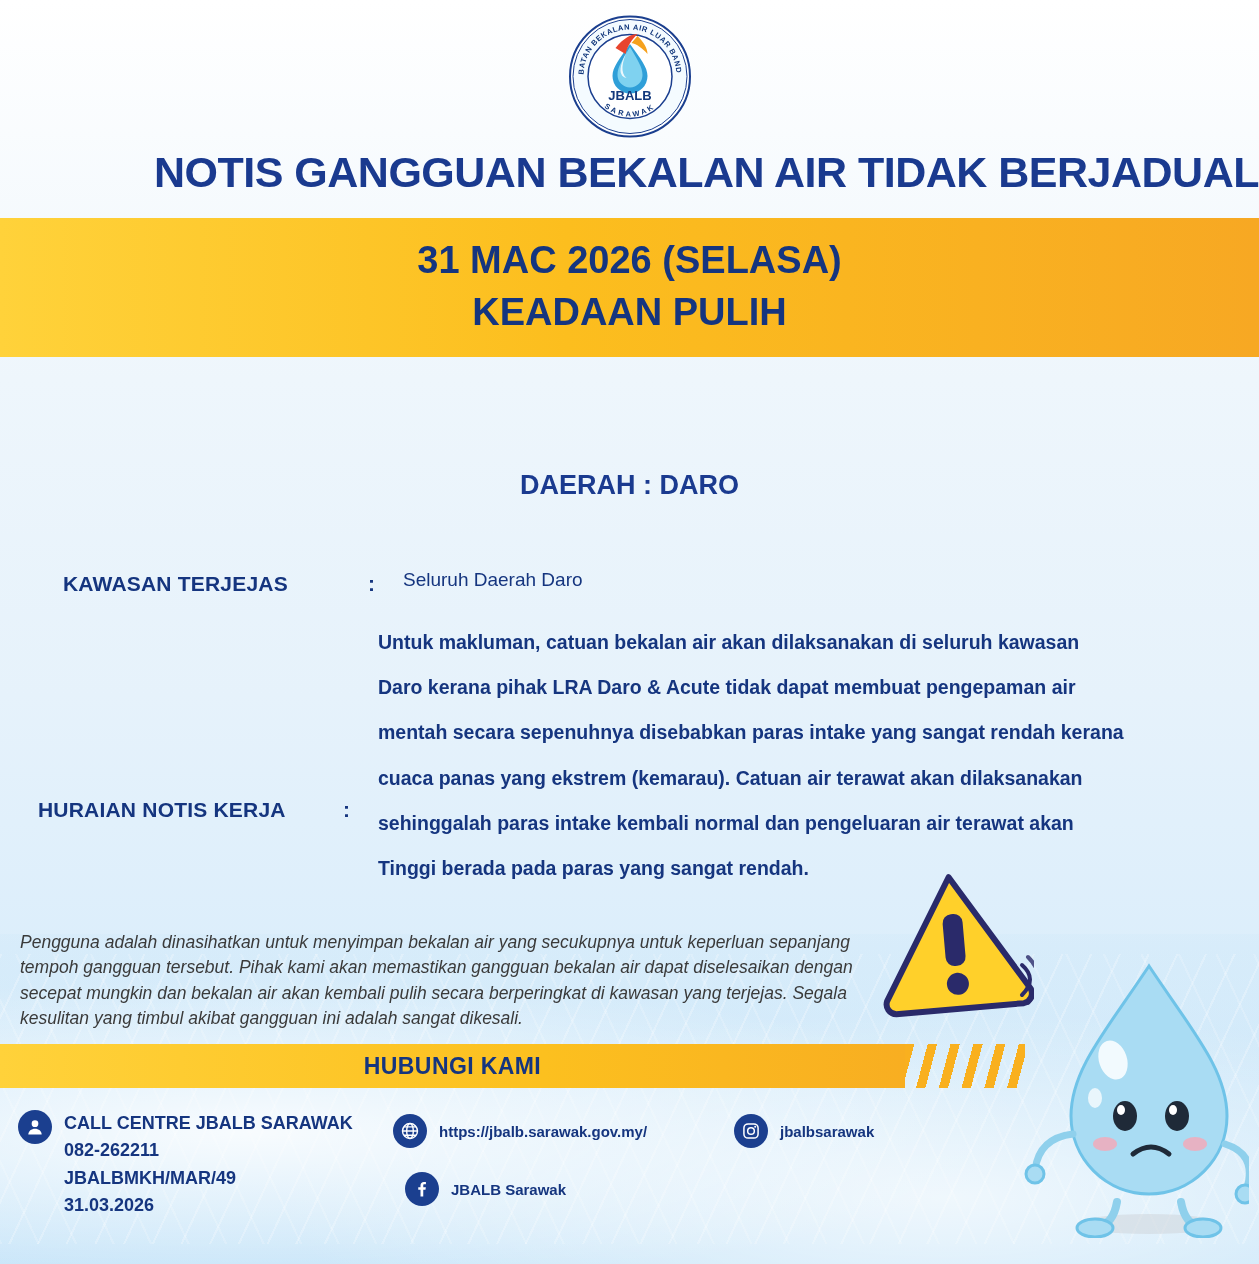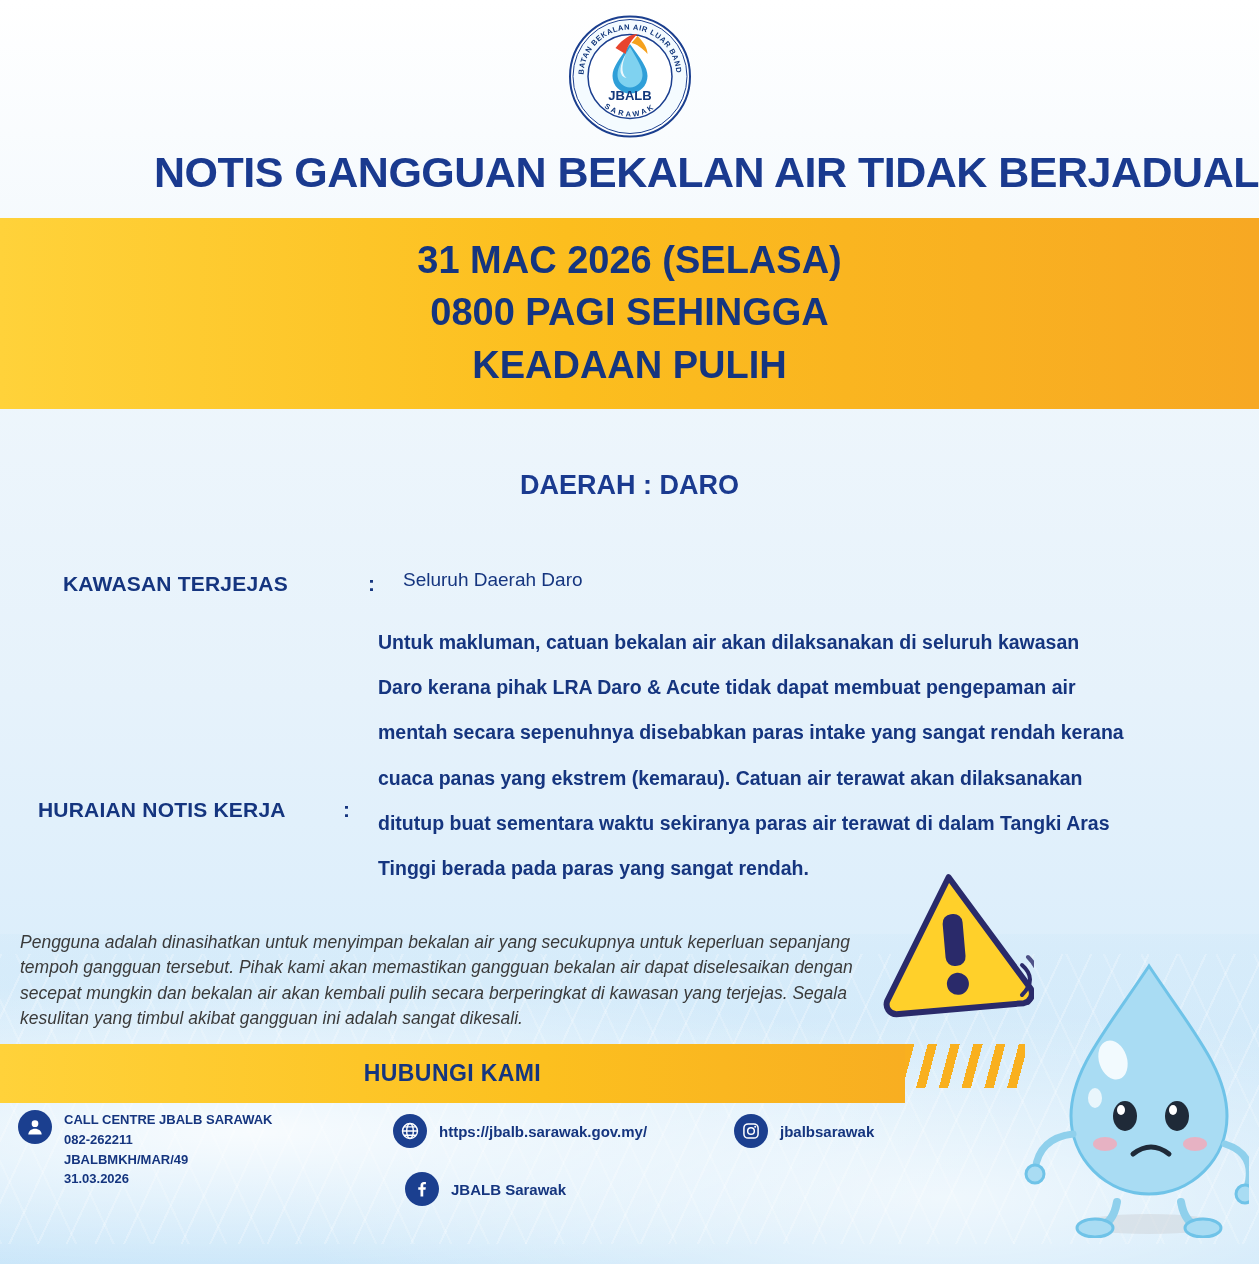--- a/index.html
+++ b/index.html
@@ -97,41 +97,41 @@
 
   
   .advisory {
     position:absolute; top:930px; left:20px; width:880px;
     font-style: italic; font-size:17.5px; line-height:1.45;
     color:#3a3a3a;
   }
 
   
   .contact-band {
-    position:absolute; top:1044px; left:0; width:905px; height:59px;
+    position:absolute; top:1044px; left:0; width:905px; height:44px;
     background: linear-gradient(90deg,#ffd23a 0%, #fcc01f 60%, #f8ae21 100%);
     display:flex; align-items:center; justify-content:center;
   }
   .contact-band span {
     color:#15357f; font-weight:800; font-size:23px; letter-spacing:.4px;
   }
   .band-stripes{
     position:absolute; top:1044px; left:905px; width:120px; height:44px;
     background: repeating-linear-gradient(105deg,#f9b01f 0 9px, rgba(255,255,255,0) 9px 22px);
   }
 
   
   .contacts { position:absolute; top:1110px; left:0; width:100%; }
   .cgroup { position:absolute; display:flex; align-items:flex-start; gap:12px; }
   .cicon {
     width:34px; height:34px; border-radius:50%;
     background:#1b3f8f; display:flex; align-items:center; justify-content:center;
     flex:none; color:#fff;
   }
-  .ctext { font-size:13px; font-weight:800; color:#15357f; line-height:1.52; }
+  .ctext { font-size:18px; font-weight:800; color:#15357f; line-height:1.52; }
   .c-call  { left: 18px; top: 0px; }
   .c-web   { left: 393px; top: 4px; }
   .c-ig    { left: 734px; top: 4px; }
   .c-fb    { left: 405px; top: 62px; }
   .c-web .ctext, .c-ig .ctext, .c-fb .ctext { padding-top:7px; font-size:15px; }
 
   
   .mascot { position:absolute; right: 10px; bottom: 26px; width: 240px; height: 290px; }
   .warn-sign { position:absolute; right: 225px; bottom: 235px; width: 160px; height: 160px; }
 </style>
@@ -163,21 +163,20 @@
       <path d="M48 34 C 56 24, 64 20, 70 20 c -6 6, -10 12, -12 20 z" fill="#e8442d"></path>
       <path d="M70 22 C 76 28, 80 34, 80 40 c -5 -6, -11 -10, -16 -11 z" fill="#f5a11e"></path>
       <text x="62.5" y="86" text-anchor="middle" font-size="13" font-weight="bold" font-family="Liberation Sans, sans-serif" fill="#12387c">JBALB</text>
     </svg>
   </div>
 
   <div class="title">NOTIS GANGGUAN BEKALAN AIR TIDAK BERJADUAL</div>
 
   <div class="date-band">
     <div>31 MAC 2026 (SELASA)</div>
-    <div>0800 PAGI SEHINGGA</div>
     <div>KEADAAN PULIH</div>
   </div>
 
   <div class="region-row">
     <div>DAERAH : DARO</div>
   </div>
 
   <div class="info">
     <div class="row row-area">
       <div class="lbl">KAWASAN TERJEJAS</div>
@@ -186,21 +185,21 @@
     </div>
 
     <div class="row desc-row">
       <div class="lbl">HURAIAN NOTIS KERJA</div>
       <div class="colon">:</div>
       <div class="desc">
         <p>Untuk makluman, catuan bekalan air akan dilaksanakan di seluruh kawasan</p>
         <p>Daro kerana pihak LRA Daro &amp; Acute  tidak dapat membuat pengepaman air</p>
         <p>mentah secara sepenuhnya disebabkan paras intake yang sangat rendah kerana</p>
         <p>cuaca panas yang ekstrem (kemarau). Catuan air terawat akan dilaksanakan</p>
-        <p>ditutup buat sementara waktu sekiranya paras air terawat di dalam Tangki Aras</p>
+        <p>sehinggalah paras intake kembali normal dan pengeluaran air terawat akan</p>
         <p>Tinggi berada pada paras yang sangat rendah.</p>
       </div>
     </div>
   </div>
 
   <div class="advisory">Pengguna adalah dinasihatkan untuk menyimpan bekalan air yang secukupnya untuk keperluan sepanjang tempoh gangguan tersebut. Pihak kami akan memastikan gangguan bekalan air dapat diselesaikan dengan secepat mungkin dan bekalan air akan kembali pulih secara berperingkat di kawasan yang terjejas. Segala kesulitan yang timbul akibat gangguan ini adalah sangat dikesali.</div>
 
   <div class="warn-sign">
     <svg viewBox="0 0 160 160" width="160" height="160">
       <g transform="rotate(-5 80 70)">

